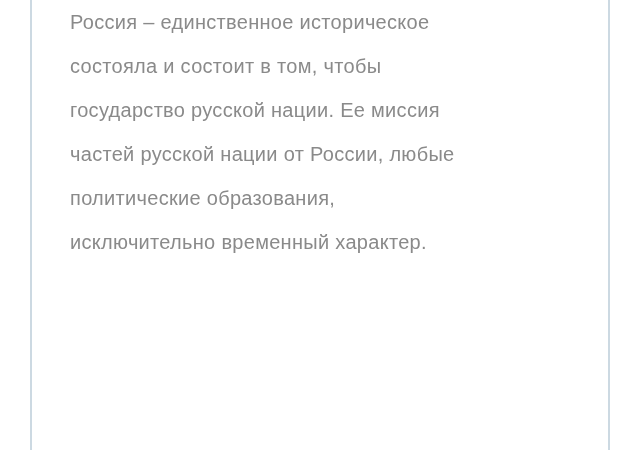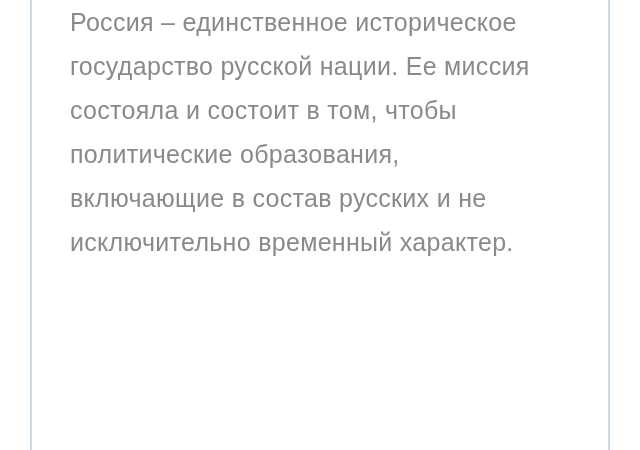--- a/index.html
+++ b/index.html
@@ -27,32 +27,32 @@
     top: 0;
     width: 580px;
     height: 450px;
     border-left: 2px solid var(--border-color);
     border-right: 2px solid var(--border-color);
     padding: 0 0 0 38px;
     background: var(--page-bg);
   }
   .quote-line {
     white-space: nowrap;
-    font-size: 25px;
+    font-size: 20px;
     line-height: 44px;
     letter-spacing: 0.3px;
     font-weight: 400;
     color: var(--text-color);
   }
 </style>
 </head>
 <body>
 
 <div class="page">
   <div class="quote-block">
     <div class="quote-line">Россия – единственное историческое</div>
+    <div class="quote-line">состояла и состоит в том, чтобы</div>
     <div class="quote-line">государство русской нации. Ее миссия</div>
-    <div class="quote-line">состояла и состоит в том, чтобы</div>
+    <div class="quote-line">частей русской нации от России, любые</div>
     <div class="quote-line">политические образования,</div>
-    <div class="quote-line">включающие в состав русских и не</div>
     <div class="quote-line">исключительно временный характер.</div>
   </div>
 </div>
 
 </body></html>

